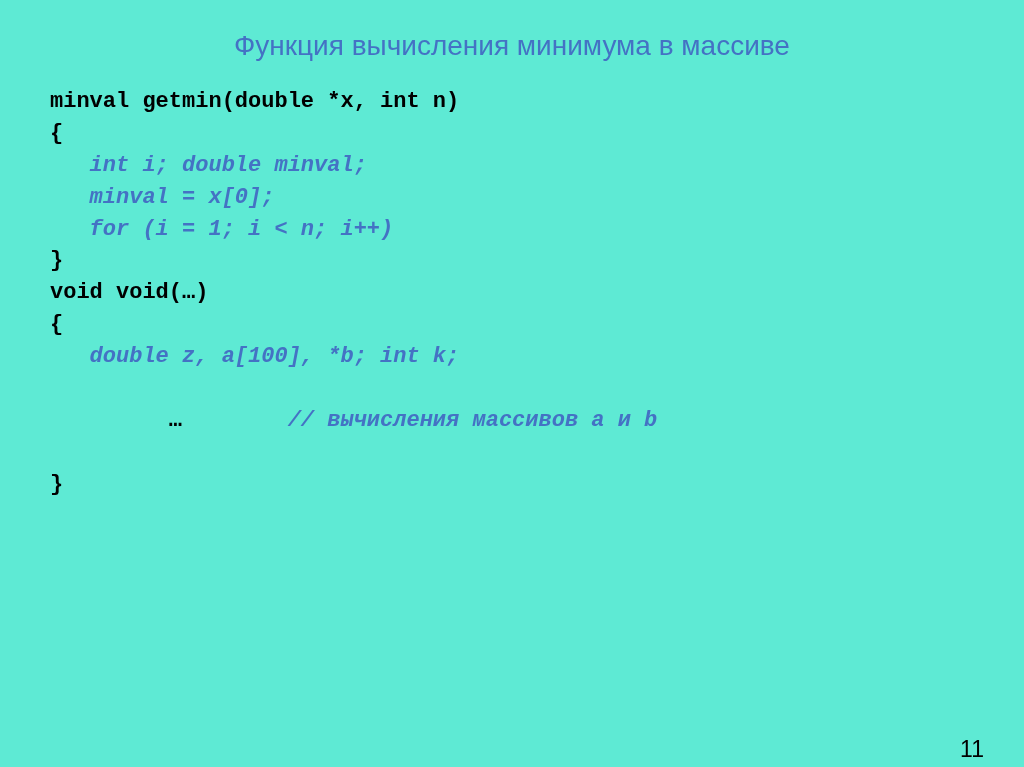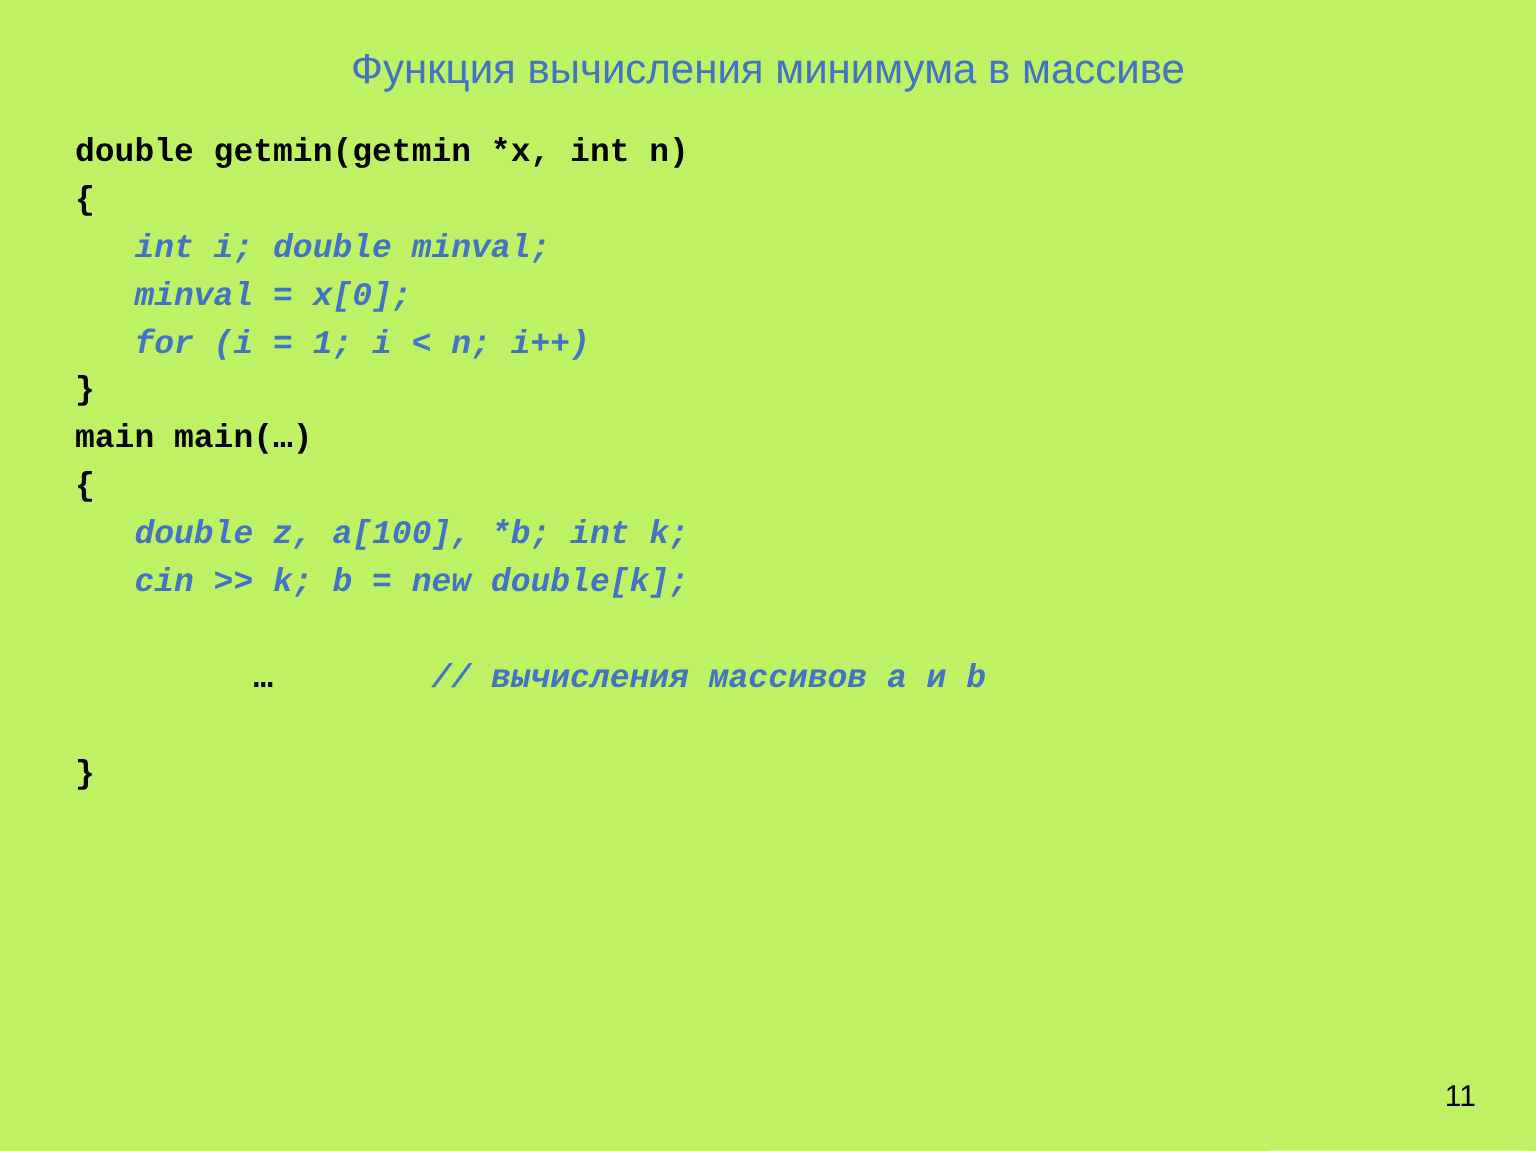--- a/index.html
+++ b/index.html
@@ -13,21 +13,21 @@
       font-family: 'Courier New', Courier, monospace;
       width: 1024px;
       height: 767px;
       position: relative;
       overflow: hidden;
     }
 
     .slide-container {
       width: 1024px;
       height: 767px;
-      background: #bef264;
+      background: #5eead4;
       padding: 30px 50px 30px 50px;
       position: relative;
     }
 
     .slide-title {
       color: #4472C4;
       font-family: Arial, sans-serif;
       font-size: 28px;
       font-weight: normal;
       text-align: center;
@@ -51,46 +51,45 @@
       color: #4472C4;
       font-style: italic;
     }
 
     .black {
       color: #000000;
     }
 
     .page-number {
       position: absolute;
-      bottom: 24px;
+      bottom: 4px;
       right: 40px;
       font-family: Arial, sans-serif;
-      font-size: 20px;
+      font-size: 23px;
       color: #000000;
     }
   </style>
 </head>
 <body>
 
 <div class="slide-container">
 
   <div class="slide-title">Функция вычисления минимума в массиве</div>
 
   <div class="code-block">
 
-    <span class="code-line black">double getmin(getmin *x, int n)</span>
+    <span class="code-line black">minval getmin(double *x, int n)</span>
     <span class="code-line black">{</span>
     <span class="code-line blue">   int i; double minval;</span>
     <span class="code-line blue">   minval = x[0];</span>
     <span class="code-line blue">   for (i = 1; i &lt; n; i++)</span>
     <span class="code-line black">}</span>
-    <span class="code-line black">main main(…)</span>
+    <span class="code-line black">void void(…)</span>
     <span class="code-line black">{</span>
     <span class="code-line blue">   double z, a[100], *b; int k;</span>
-    <span class="code-line blue">   cin &gt;&gt; k; b = new double[k];</span>
     <span class="code-line">
       <span class="black">   …</span><span class="blue">        // вычисления массивов a и b</span>
     </span>
     <span class="code-line black">}</span>
 
   </div>
 
   <div class="page-number">11</div>
 
 </div>

